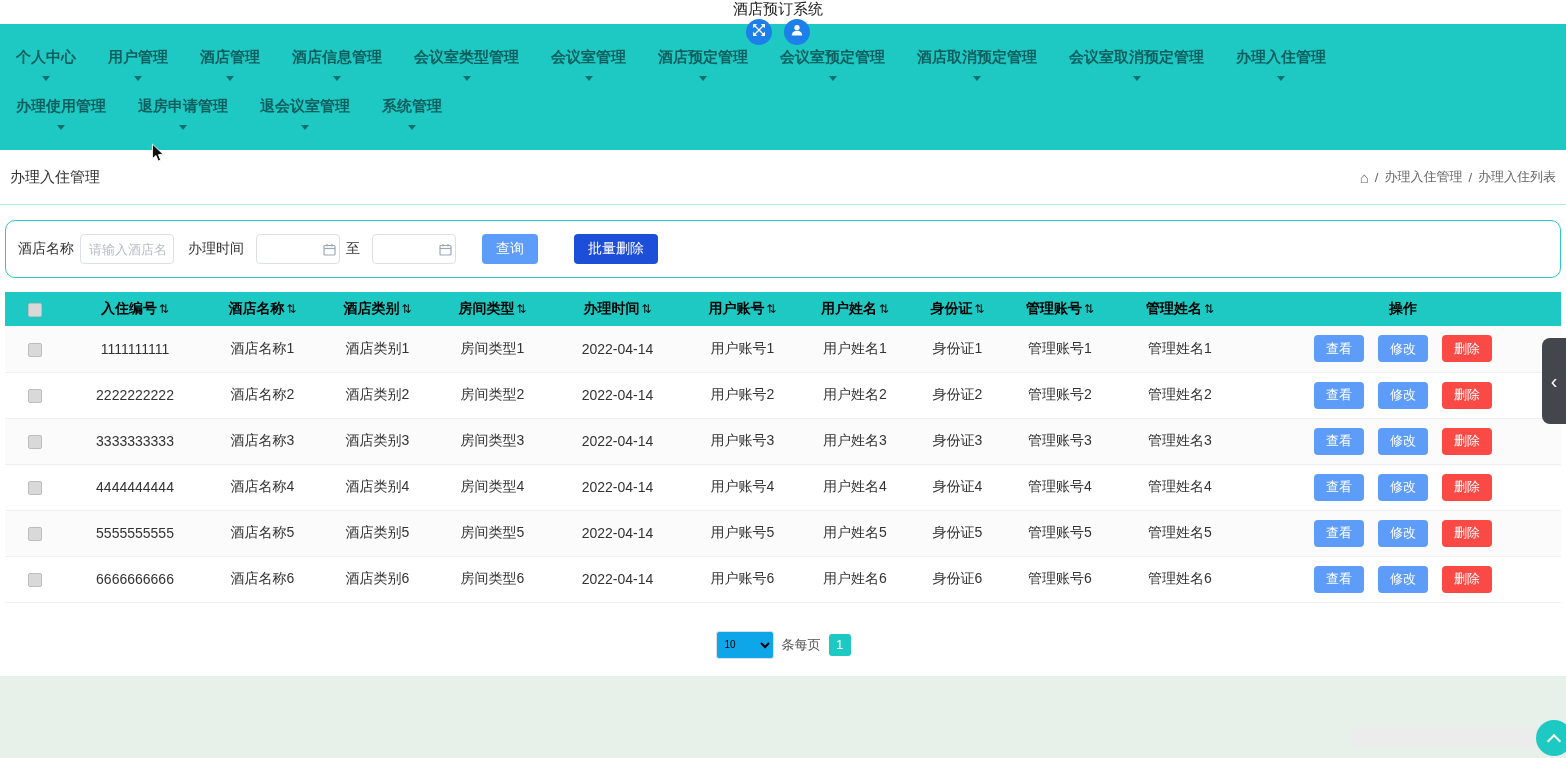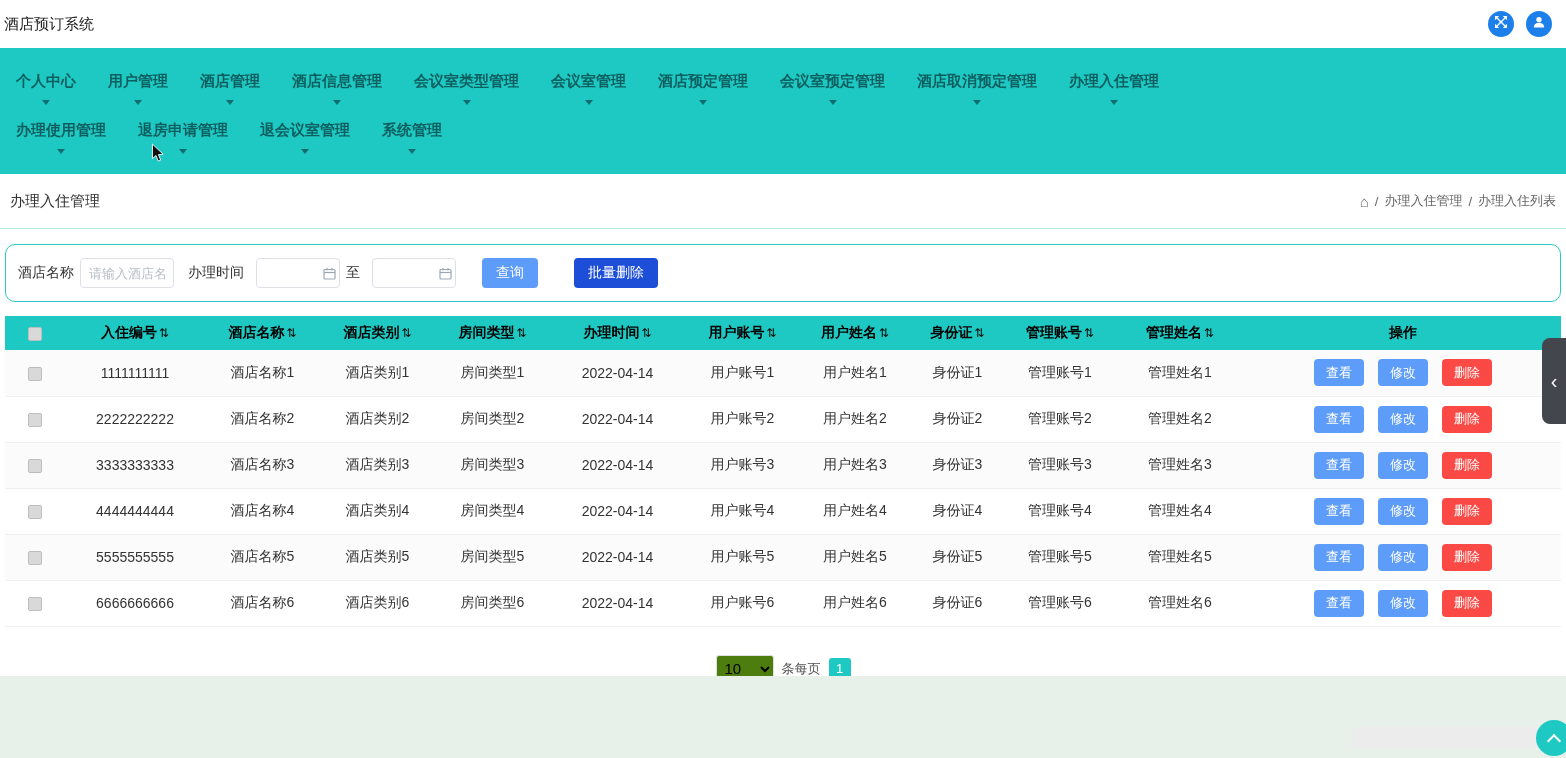--- a/index.html
+++ b/index.html
@@ -3,22 +3,22 @@
 <meta charset="utf-8">
 <title>酒店预订系统</title>
 <style>
   * { margin:0; padding:0; box-sizing:border-box; }
   html,body { width:1566px; height:758px; }
   body {
     position:relative; overflow:hidden; background:#fff;
     font-family:"Liberation Sans", sans-serif; color:#333;
   }
   
-  .topbar { height:48px; display:flex; align-items:center; justify-content:space-between;
-    padding:0 14px 0 4px; background:#fff; }
+  .topbar { height:24px; display:flex; align-items:center; justify-content:space-between;
+    padding:0 14px 0 4px; background:#fff;flex-direction:column; }
   .app-title { font-size:15px; color:#222; }
   .topbar-icons { display:flex; gap:12px; }
   .icon-circle { width:26px; height:26px; border-radius:50%; background:#1d80ea;
     display:flex; align-items:center; justify-content:center; cursor:pointer; }
   
   .nav { background:#1fc9c3; padding:16px 0 12px; }
   .nav-row { display:flex; }
   .nav-item { margin:0 16px; padding:8px 0; font-size:15px; font-weight:700;
     color:#0d5f5f; display:flex; align-items:center; gap:6px; cursor:pointer; white-space:nowrap;flex-direction:column; }
   .caret { width:0; height:0; border-left:4px solid transparent; border-right:4px solid transparent;
@@ -53,21 +53,21 @@
   tbody tr:nth-child(odd) { background:#fbfbfb; }
   .checkbox { display:inline-block; width:14px; height:14px; background:#d9d9d9;
     border:1px solid #bdbdbd; border-radius:2px; cursor:pointer; vertical-align:middle; }
   .btn-sm { height:27px; padding:0 12px; font-size:13px; border-radius:4px; border:none;
     color:#fff; margin:0 5px; cursor:pointer; }
   .btn-view, .btn-edit { background:#5e9cf9; }
   .btn-delete { background:#fb4a45; }
   
   .pagination { display:flex; align-items:center; justify-content:center; gap:8px; margin:28px 0 0; }
   .page-size-select { height:28px; width:58px; border:1px solid #dcdfe6; border-radius:3px;
-    font-size:15px; padding:0 4px; background:#4d7c0f; }
+    font-size:10px; padding:0 4px; background:#0ea5e9; }
   .per-page { font-size:13px; color:#555; }
   .page-badge { width:22px; height:22px; background:#1fc9c3; color:#fff; font-size:13px;
     display:flex; align-items:center; justify-content:center; border-radius:3px; cursor:pointer; }
   
   .footer { position:absolute; left:0; right:0; bottom:0; height:82px; background:#e7f1ea; }
   .side-tab { position:absolute; right:0; top:338px; width:24px; height:86px; background:#43464c;
     border-radius:8px 0 0 8px; display:flex; align-items:center; justify-content:center;
     color:#fff; font-size:20px; cursor:pointer; z-index:5; }
   .back-top { position:absolute; right:-6px; bottom:2px; width:36px; height:36px; border-radius:50%;
     background:#1fc9c3; display:flex; align-items:center; justify-content:center; cursor:pointer; z-index:6; }
@@ -131,20 +131,24 @@
     <div class="nav-item">
         <span>酒店预定管理</span>
         <span class="caret"></span>
       </div>
     <div class="nav-item">
         <span>会议室预定管理</span>
         <span class="caret"></span>
       </div>
     <div class="nav-item">
         <span>酒店取消预定管理</span>
+        <span class="caret"></span>
+      </div>
+    <div class="nav-item">
+        <span>会议室取消预定管理</span>
         <span class="caret"></span>
       </div>
     <div class="nav-item">
         <span>办理入住管理</span>
         <span class="caret"></span>
       </div>
   </div>
   <div class="nav-row">
     <div class="nav-item">
         <span>办理使用管理</span>

